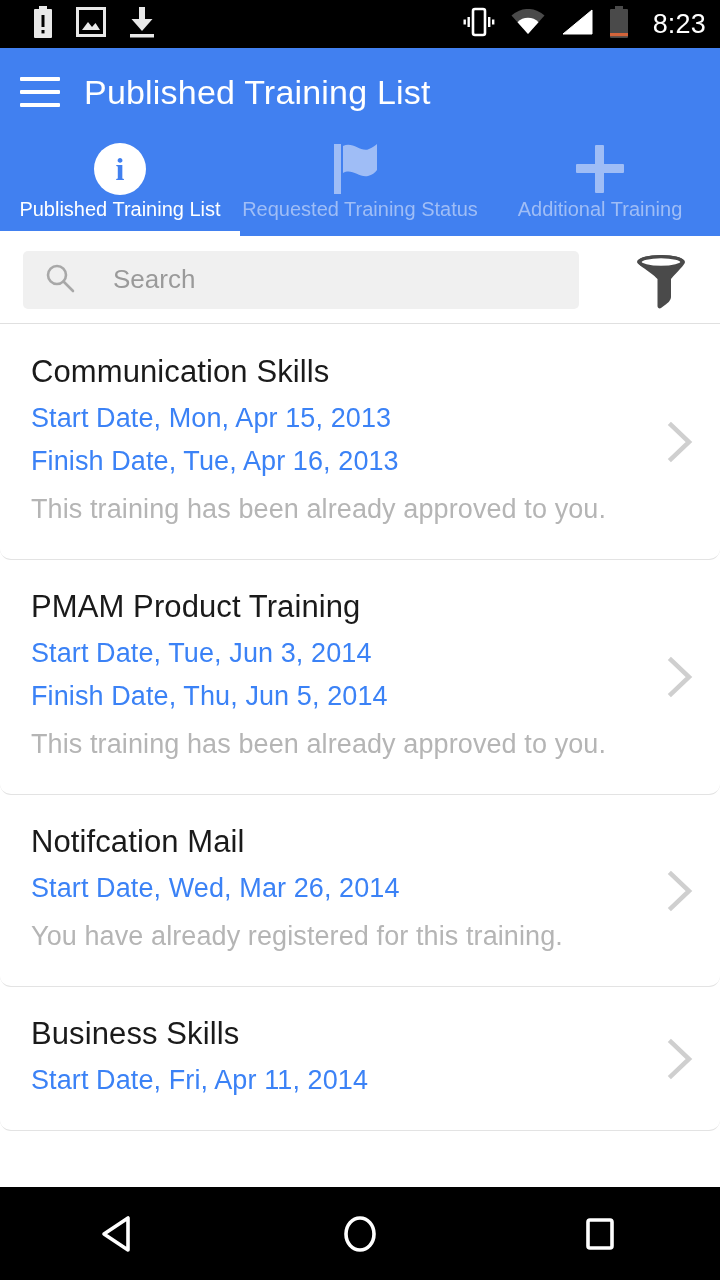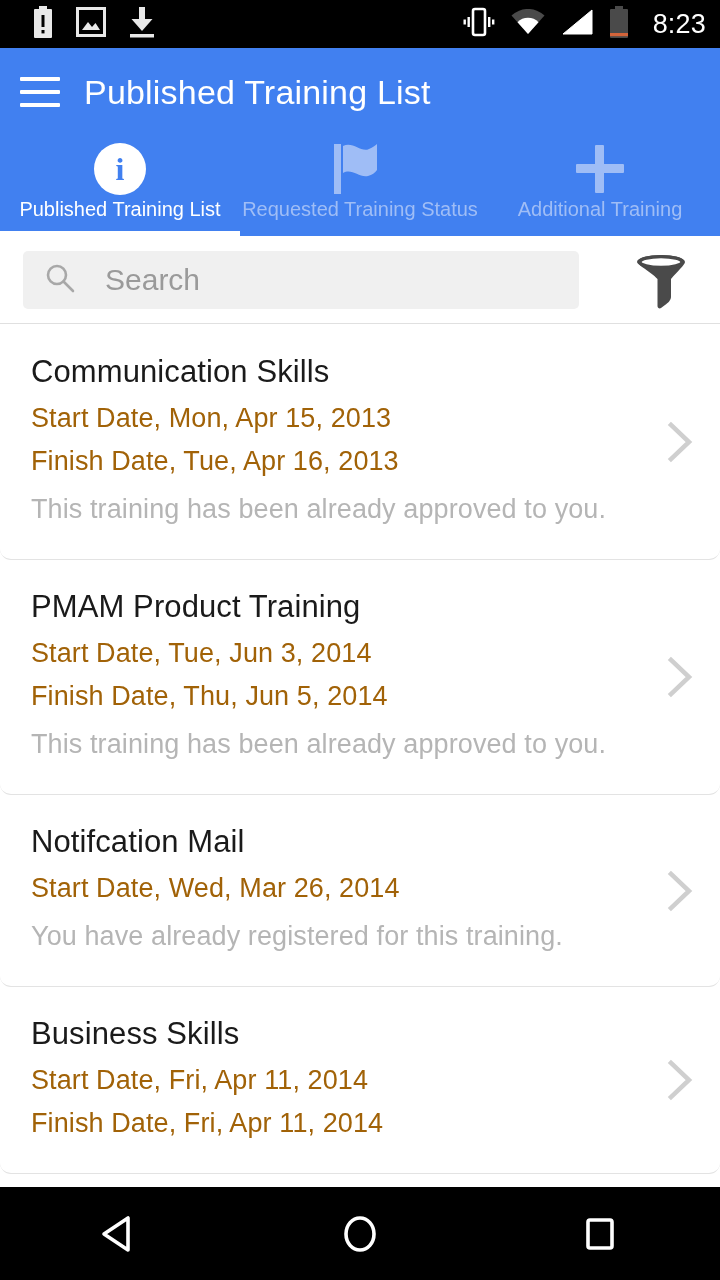--- a/index.html
+++ b/index.html
@@ -85,22 +85,22 @@
     background:#fff; display:flex; align-items:center;
     border-bottom:1px solid #e0e0e0;
   }
   .searchbox {
     margin-left:23px; width:556px; height:58px; background:#f0f0f0;
     border-radius:5px; display:flex; align-items:center; padding-left:22px;
     cursor:text;
   }
   .searchbox input {
     border:none; outline:none; background:transparent;
-    font-family:"Liberation Sans", sans-serif; font-size:30px; color:#3a3a3a;
-    margin-left:30px; width:440px;
+    font-family:"Liberation Sans", sans-serif; font-size:26px; color:#3a3a3a;
+    margin-left:38px; width:440px;
   }
   .searchbox input::placeholder { color:#9a9a9a; }
   .filter-btn {
     margin-left:auto; margin-right:28px; width:62px; height:62px;
     display:flex; align-items:center; justify-content:center; cursor:pointer;
   }
 
   
   .list {
     position:absolute; top:325px; left:0; width:720px; height:862px;
@@ -108,21 +108,21 @@
   }
   .list-item {
     position:relative; padding:26px 70px 28px 31px;
     border-bottom:1px solid #e3e3e3; cursor:pointer; background:#fff;border-radius:11px;
   }
   .li-title {
     font-size:31px; color:#1a1a1a; line-height:42px; margin-bottom:4px;
     letter-spacing:0.1px;
   }
   .li-date {
-    font-size:27px; color:#a16207; line-height:43px; letter-spacing:0.1px;
+    font-size:27px; color:#3b82f6; line-height:43px; letter-spacing:0.1px;
   }
   .li-status {
     font-size:27px; color:#b5b5b5; line-height:43px; margin-top:5px;
     letter-spacing:0.1px;
   }
   .chevron {
     position:absolute; right:24px; top:50%; transform:translateY(-50%);
     width:32px; height:44px;
   }
 
@@ -288,21 +288,20 @@
       <span class="chevron">
         <svg width="32" height="44" viewBox="0 0 32 44">
           <polyline points="7,5 25,22 7,39" fill="none" stroke="#cfcfcf" stroke-width="4.5" stroke-linecap="square"></polyline>
         </svg>
       </span>
     </div>
 
     <div class="list-item">
       <div class="li-title">Business Skills</div>
       <div class="li-date">Start Date, Fri, Apr 11, 2014</div>
-      <div class="li-date">Finish Date, Fri, Apr 11, 2014</div>
       <span class="chevron">
         <svg width="32" height="44" viewBox="0 0 32 44">
           <polyline points="7,5 25,22 7,39" fill="none" stroke="#cfcfcf" stroke-width="4.5" stroke-linecap="square"></polyline>
         </svg>
       </span>
     </div>
 
   </div>
 
   <div class="navbar">

